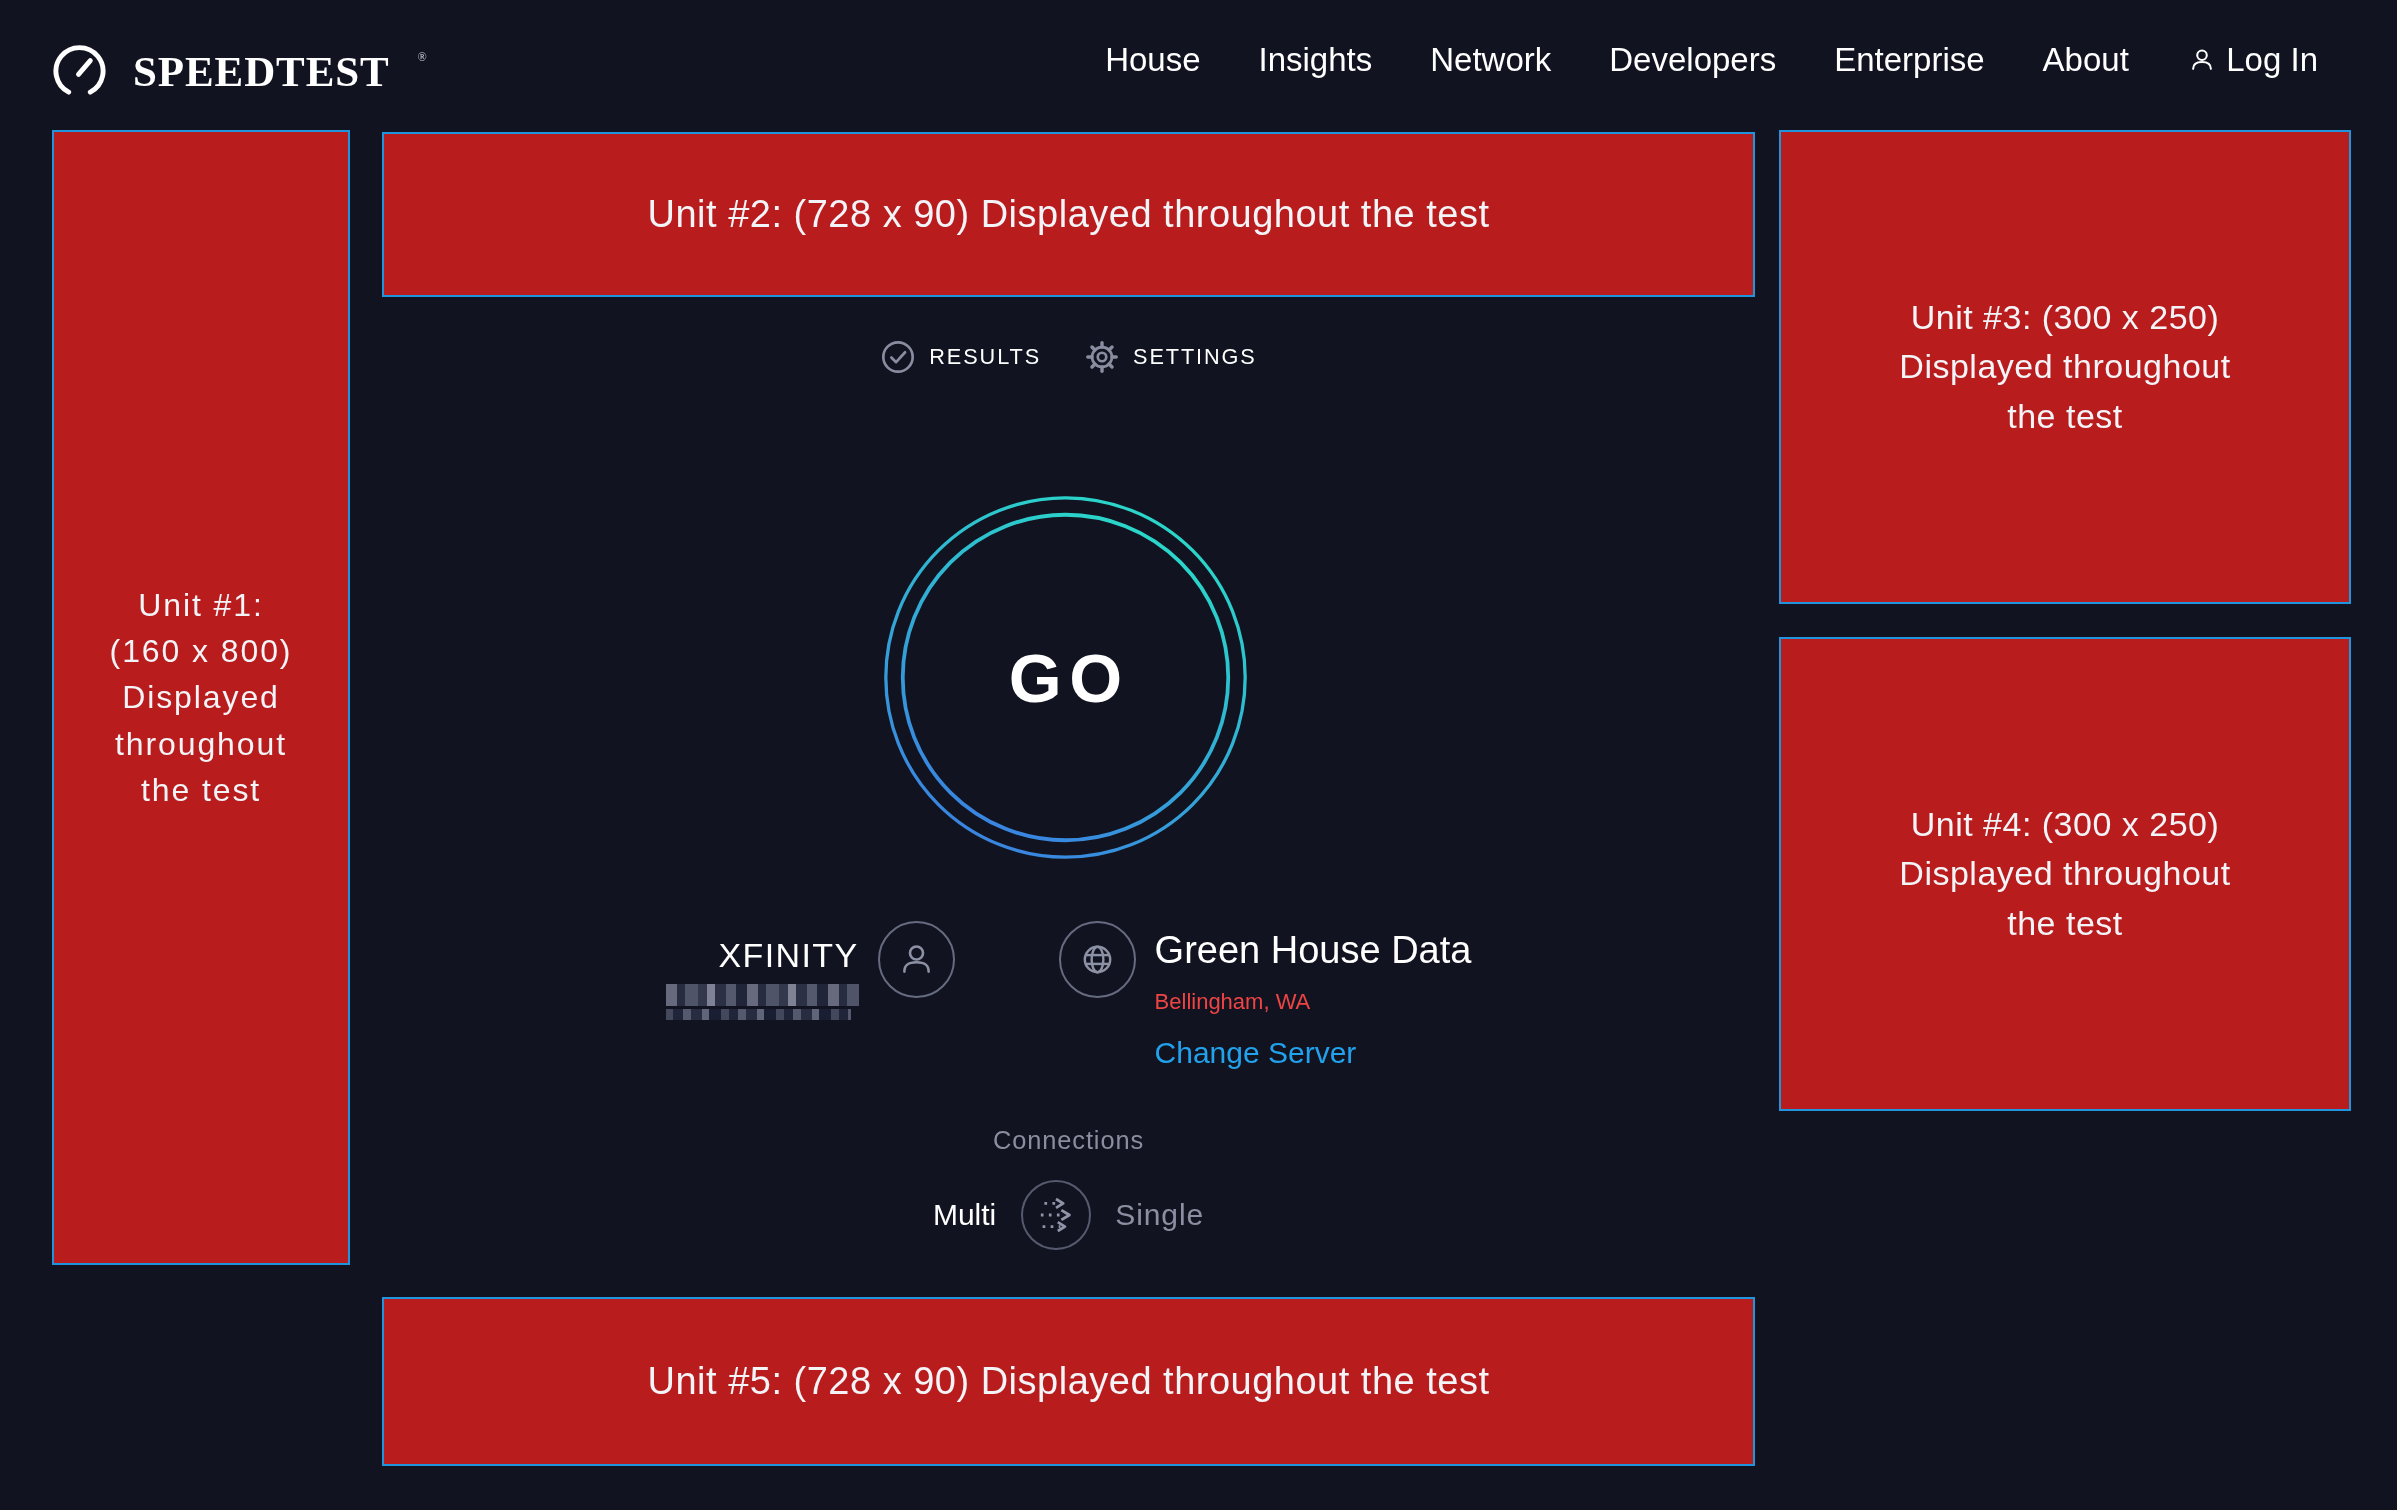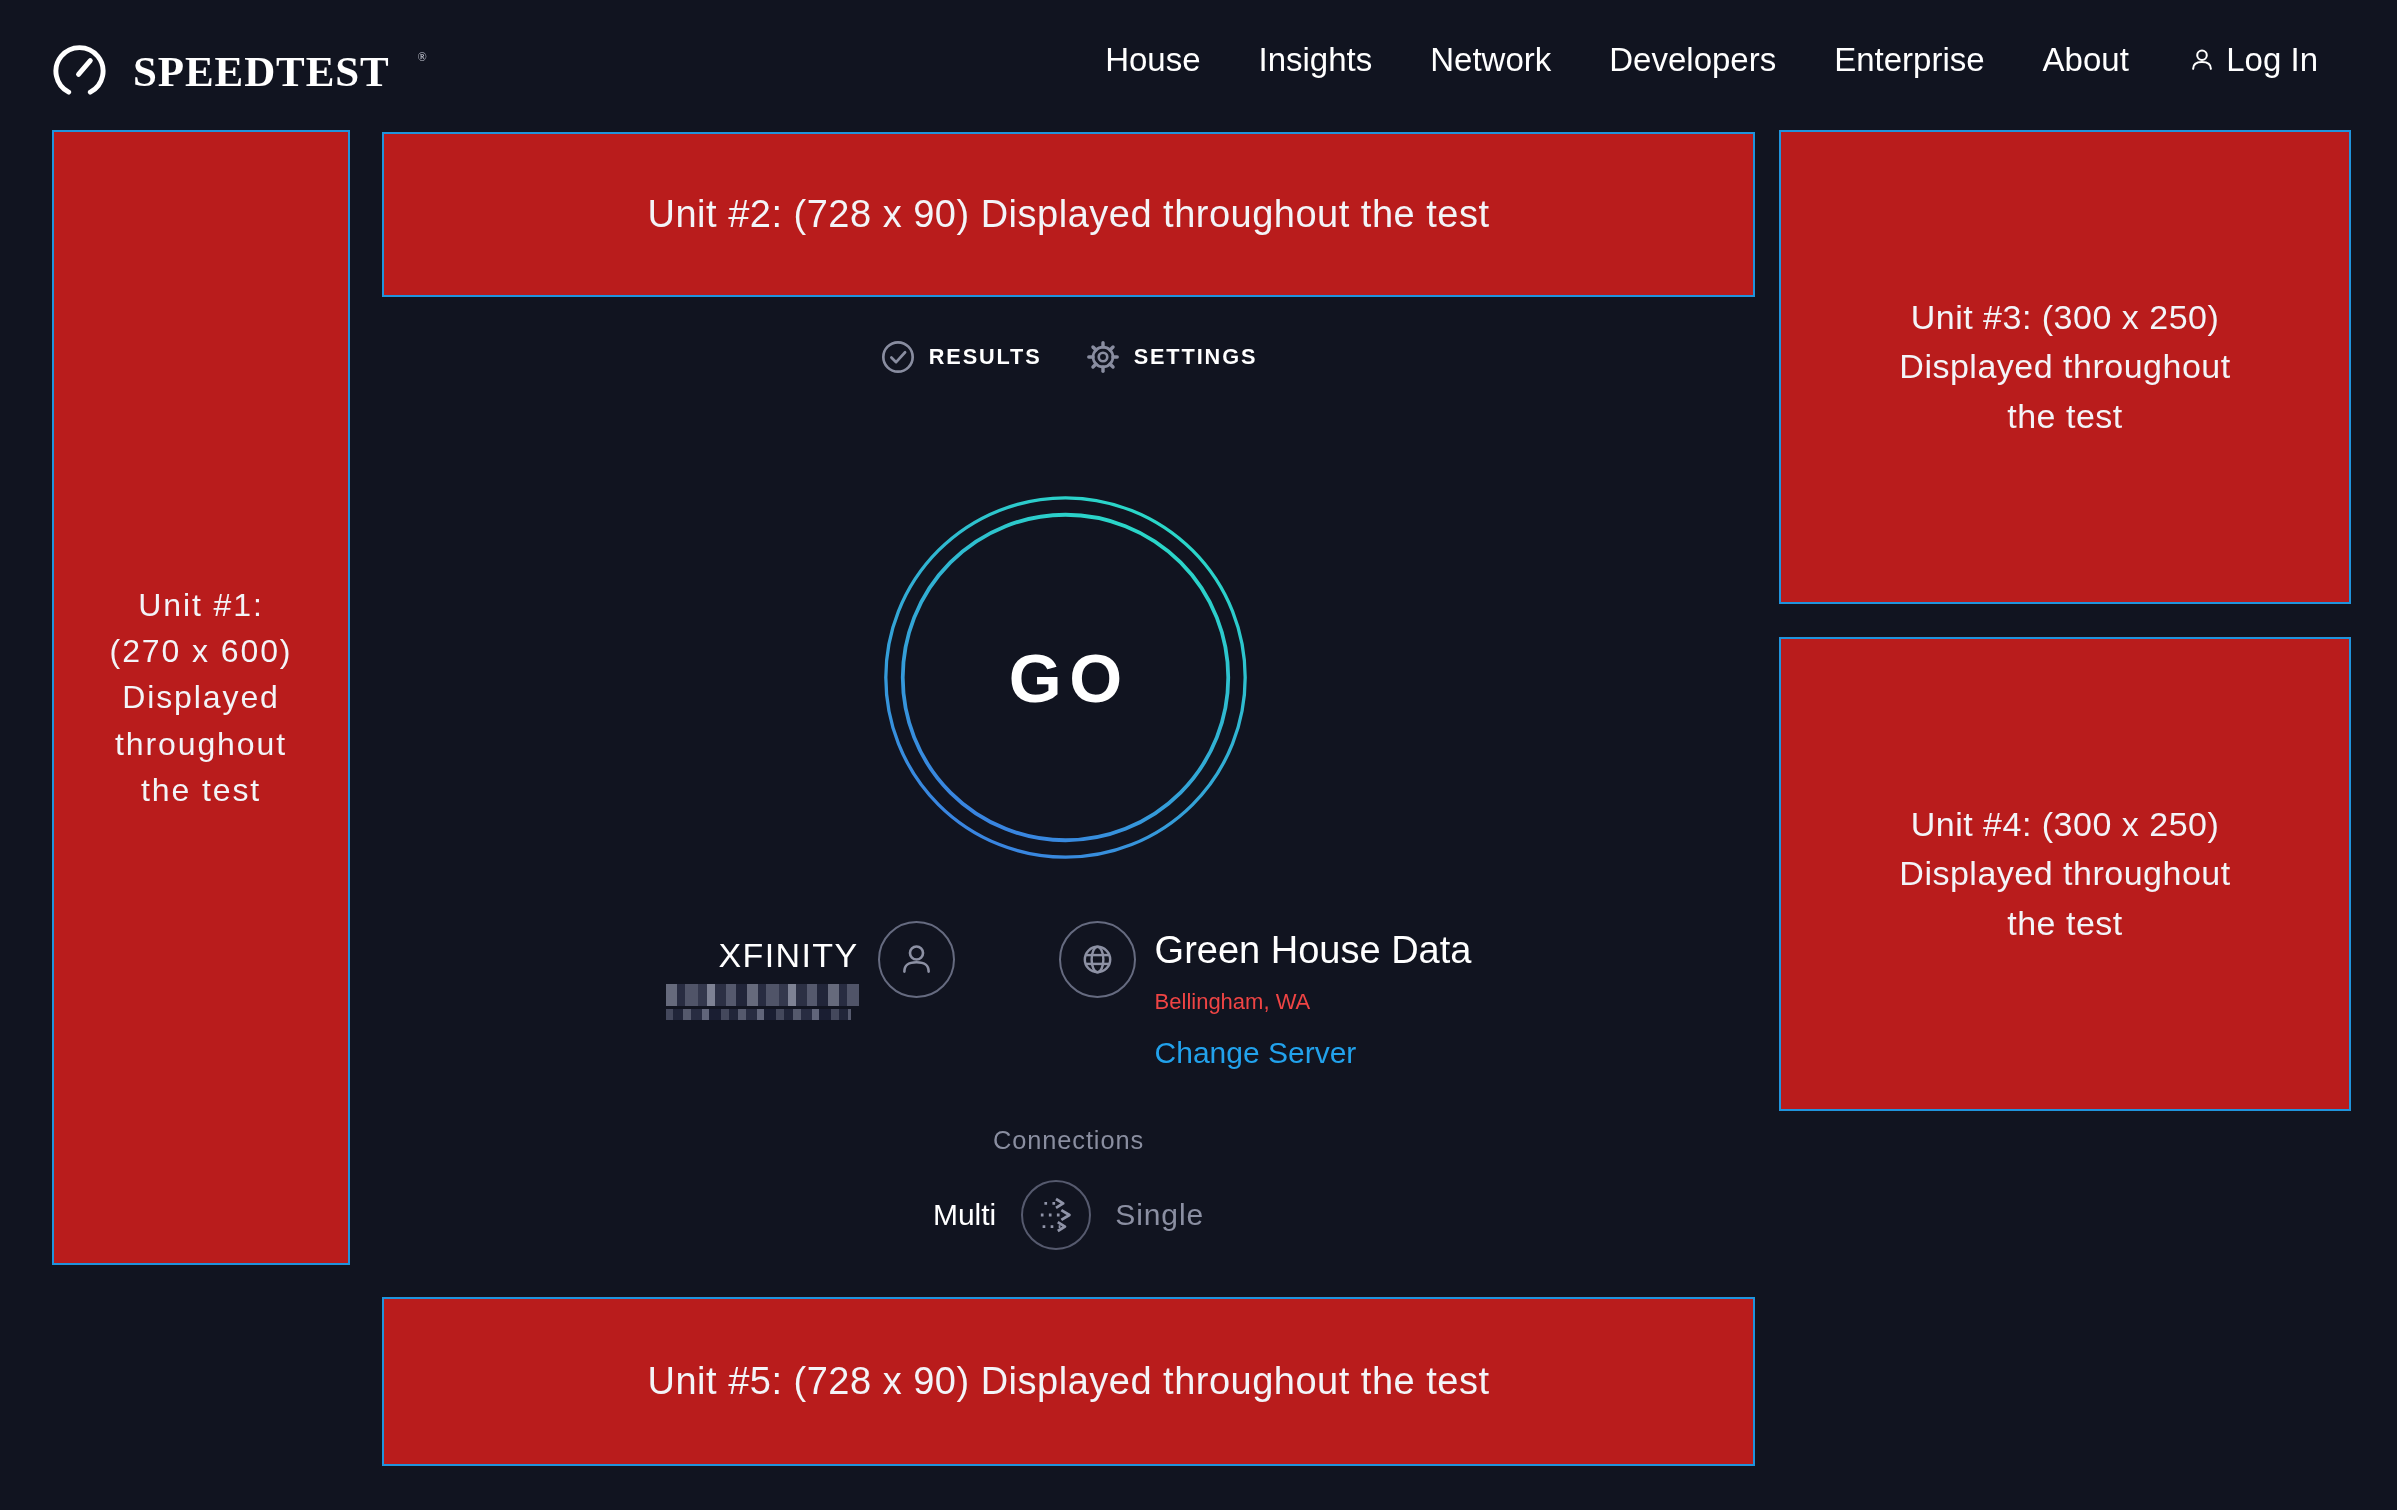--- a/index.html
+++ b/index.html
@@ -24,21 +24,21 @@
   .ad2{left:382px;top:132px;width:1373px;height:165px;}
   .ad2 .ad-text{font-size:38px;}
   .ad3{left:1779px;top:130px;width:572px;height:474px;}
   .ad4{left:1779px;top:637px;width:572px;height:474px;}
   .ad5{left:382px;top:1297px;width:1373px;height:169px;}
   .ad5 .ad-text{font-size:38px;}
 
   
   .tabs{position:absolute;left:382px;top:339px;width:1373px;display:flex;justify-content:center;gap:43px;}
   .tab{display:flex;align-items:center;gap:13px;cursor:pointer;}
-  .tab-label{font-size:21.7px;font-weight:700;letter-spacing:1.9px;color:#fff;}
+  .tab-label{font-size:21.7px;font-weight:400;letter-spacing:1.9px;color:#fff;}
 
   
   .go{position:absolute;left:883px;top:495px;width:365px;height:365px;cursor:pointer;}
   .go svg{position:absolute;left:0;top:0;}
   .go-label{position:absolute;left:0;top:0;width:100%;height:100%;display:flex;align-items:center;
             justify-content:center;font-size:68px;font-weight:600;letter-spacing:7.5px;color:#fff;padding-left:7.5px;box-sizing:border-box;}
 
   
   .host-row{position:absolute;left:382px;top:921px;width:1373px;display:flex;justify-content:center;gap:104px;}
   .host-group{display:flex;align-items:flex-start;gap:19px;}
@@ -89,21 +89,21 @@
           <circle cx="22" cy="15" r="7" fill="none" stroke="#fff" stroke-width="3"></circle>
           <path d="M9 35 C9 27 14 25 22 25 C30 25 35 27 35 35" fill="none" stroke="#fff" stroke-width="3" stroke-linecap="round"></path>
         </svg>
         <span>Log In</span>
       </a>
     </nav>
   </div>
 
   <div class="ad ad1">
     <span class="ad-text">Unit #1:
-(270 x 600)
+(160 x 800)
 Displayed
 throughout
 the test</span>
   </div>
   <div class="ad ad2">
     <span class="ad-text">Unit #2: (728 x 90) Displayed throughout the test</span>
   </div>
   <div class="ad ad3">
     <span class="ad-text">Unit #3: (300 x 250)
 Displayed throughout

